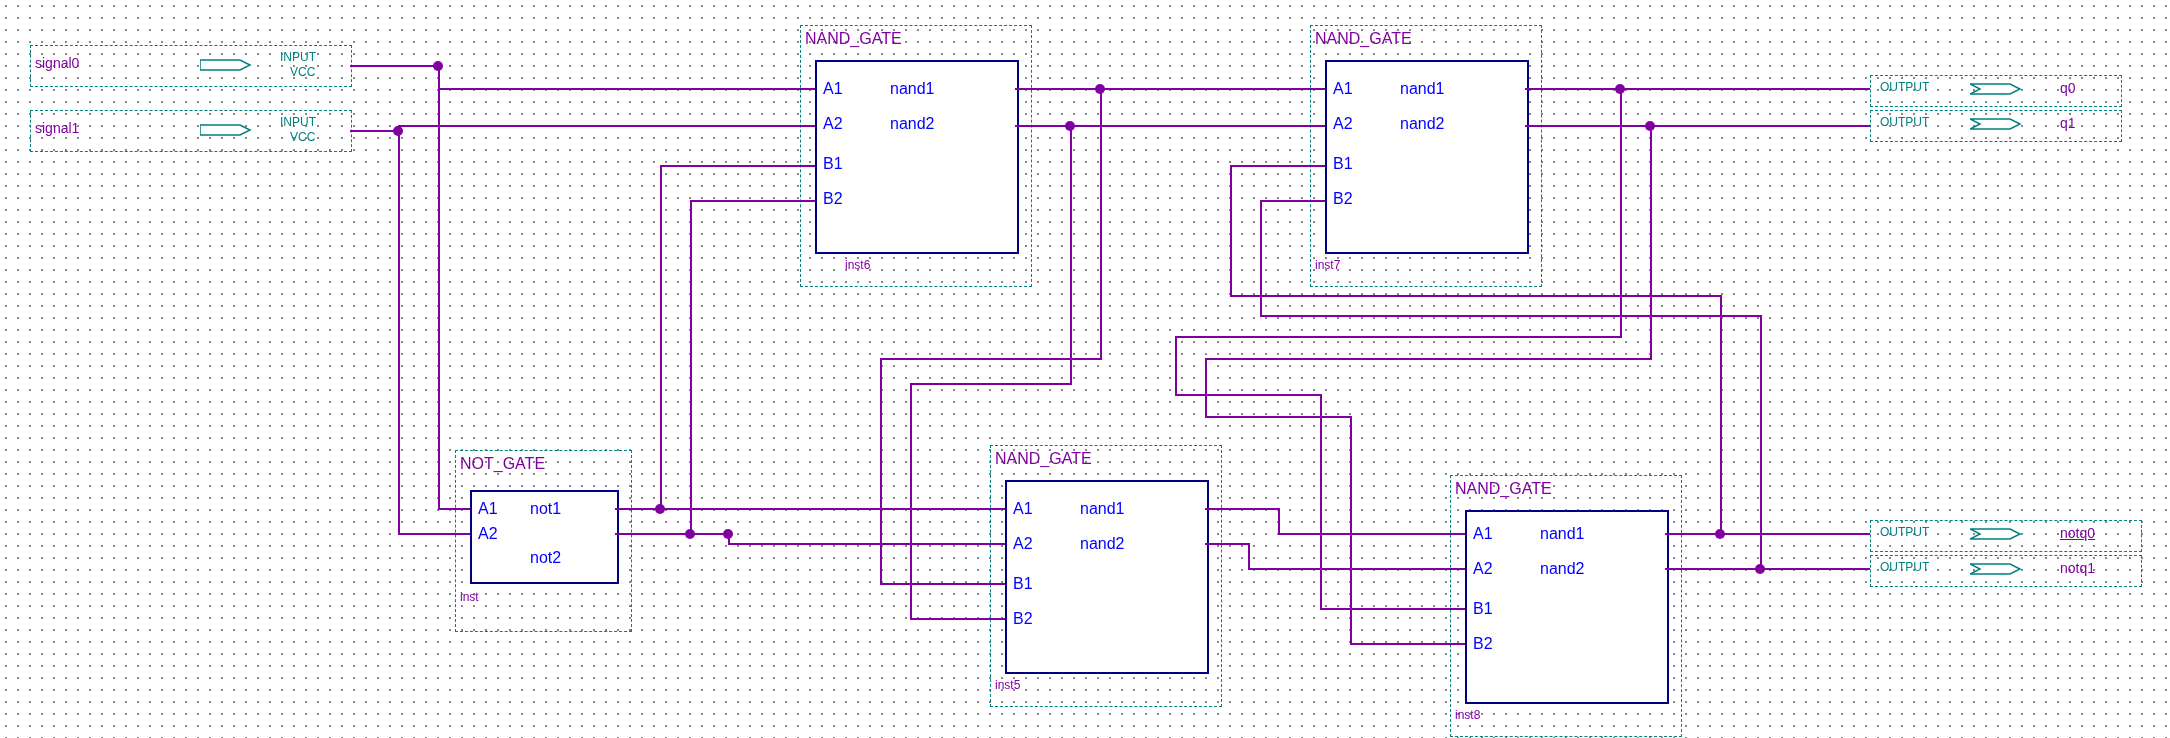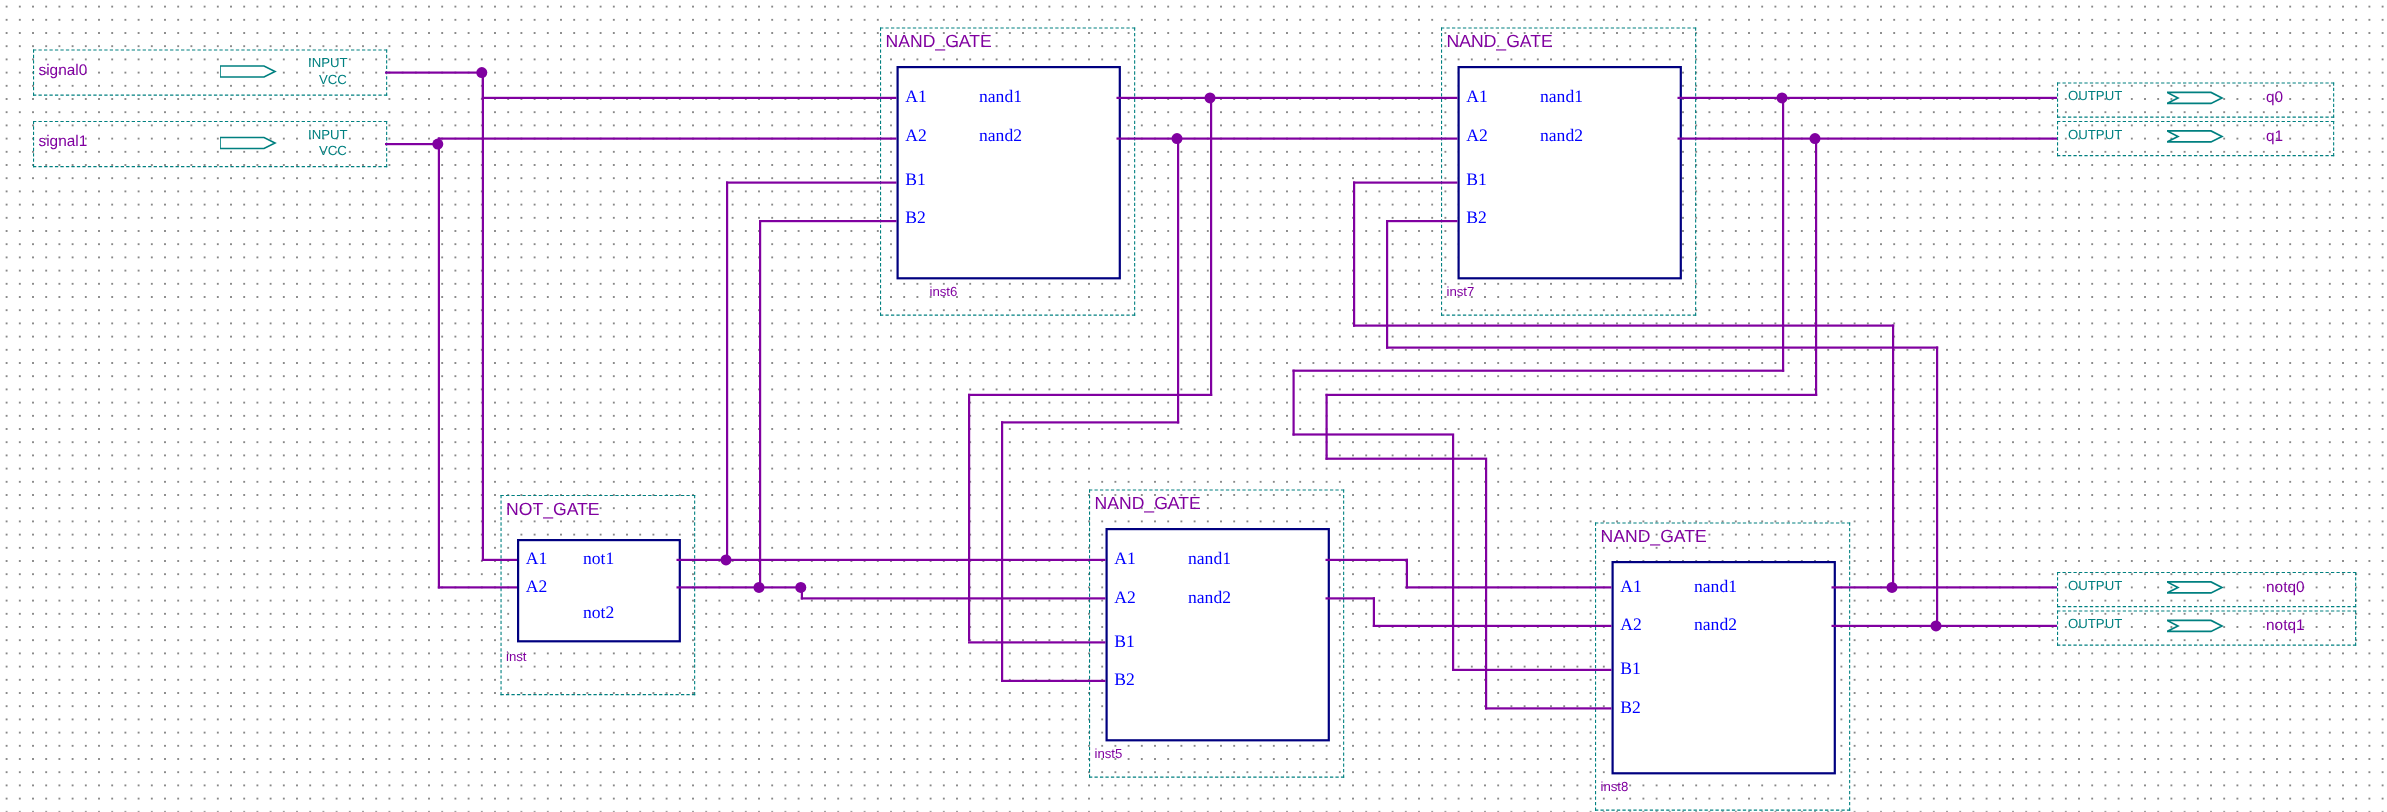--- a/index.html
+++ b/index.html
@@ -33,21 +33,20 @@
   }
   .block-inst {
     position: absolute;
     color: #8000a0;
     font-size: 12px;
   }
   .port-label {
     position: absolute;
     color: #0000ff;
     font-size: 16px;
-    font-family: Liberation Serif, serif;
   }
   .wire-h {
     position: absolute;
     height: 2px;
     background: #8000a0;
   }
   .wire-v {
     position: absolute;
     width: 2px;
     background: #8000a0;
@@ -171,21 +170,21 @@
   <svg class="output-sym" style="left:1970px; top:117px;" viewBox="0 0 60 14">
     <polygon points="0,2 10,7 0,12 40,12 50,7 40,2" fill="#fff" stroke="#008080" stroke-width="1.5"></polygon>
   </svg>
   <div class="io-label" style="left:2060px; top:115px;">q1</div>
 
   <div class="io-outer" style="left:1870px; top:520px; width:270px; height:30px;"></div>
   <div class="io-type" style="left:1880px; top:525px;">OUTPUT</div>
   <svg class="output-sym" style="left:1970px; top:527px;" viewBox="0 0 60 14">
     <polygon points="0,2 10,7 0,12 40,12 50,7 40,2" fill="#fff" stroke="#008080" stroke-width="1.5"></polygon>
   </svg>
-  <div class="io-label" style="left:2060px; top:525px;">notq0</div>
+  <div class="io-label" style="left:2060px; top:525px;text-decoration:underline;">notq0</div>
 
   <div class="io-outer" style="left:1870px; top:555px; width:270px; height:30px;"></div>
   <div class="io-type" style="left:1880px; top:560px;">OUTPUT</div>
   <svg class="output-sym" style="left:1970px; top:562px;" viewBox="0 0 60 14">
     <polygon points="0,2 10,7 0,12 40,12 50,7 40,2" fill="#fff" stroke="#008080" stroke-width="1.5"></polygon>
   </svg>
   <div class="io-label" style="left:2060px; top:560px;">notq1</div>
 
   <div class="wire-h" style="left:350px; top:65px; width:90px;"></div>
   <div class="wire-v" style="left:438px; top:65px; height:25px;"></div>

